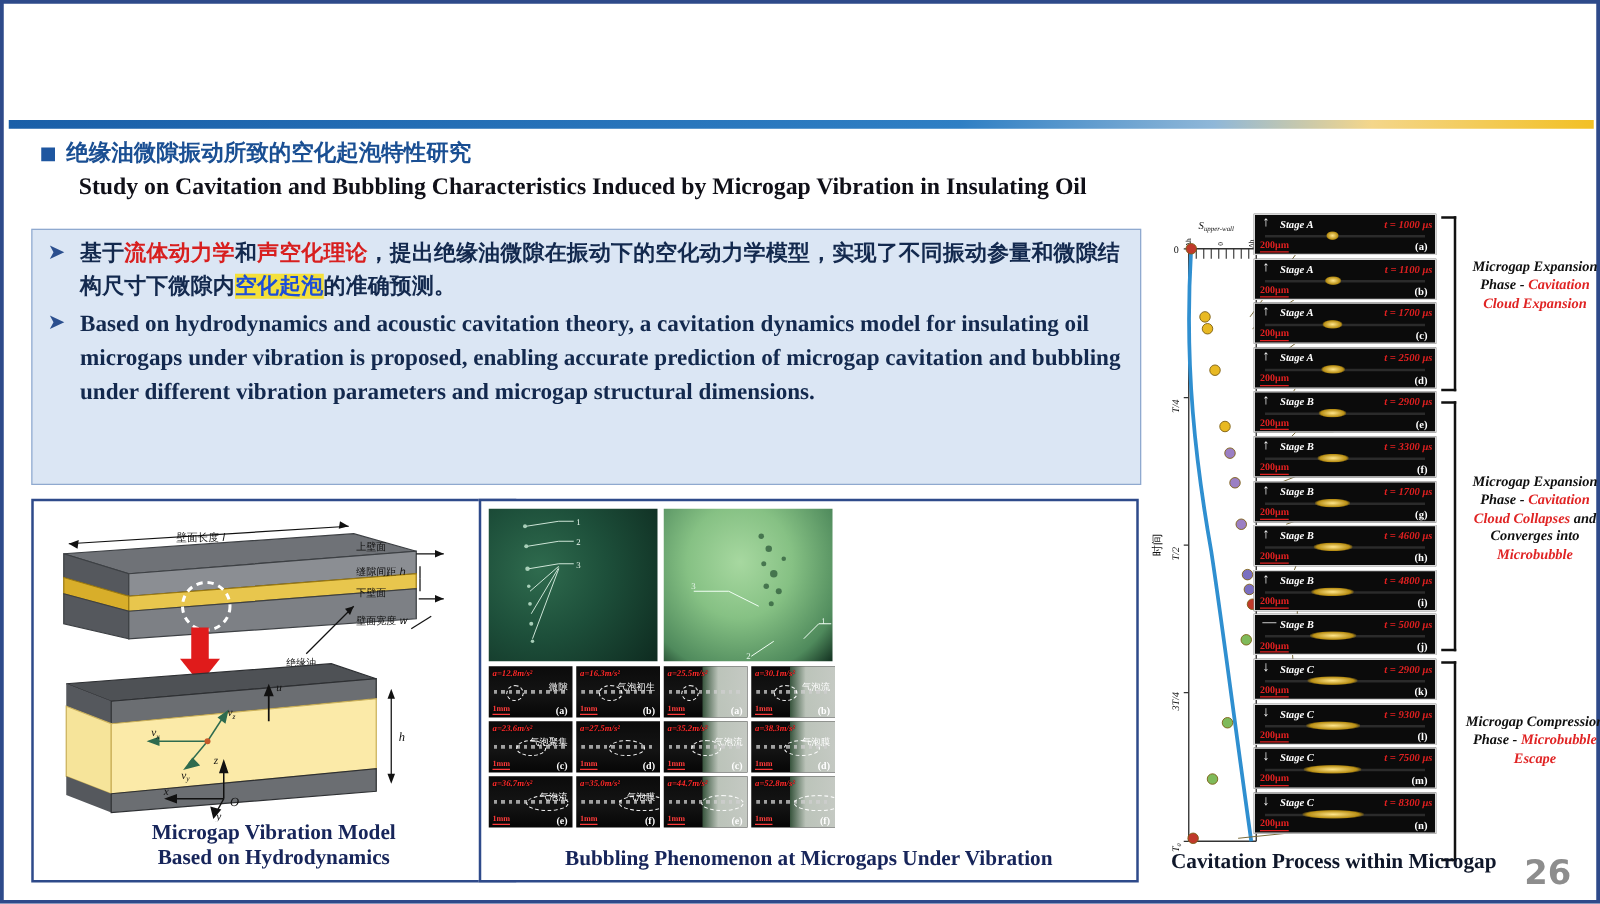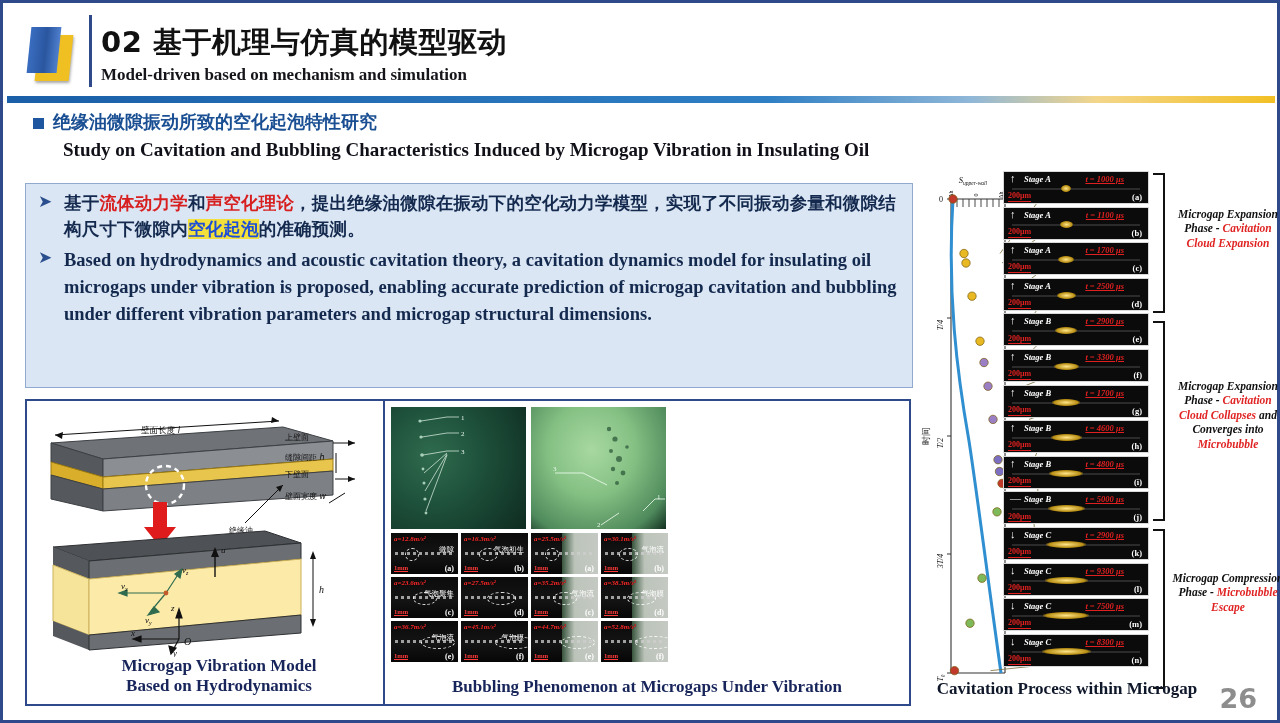--- a/index.html
+++ b/index.html
@@ -60,49 +60,40 @@
         font-family:"Liberation Serif",serif;}
   .cnlab{position:absolute;font-size:7.5px;color:#fff;font-family:"DejaVu Sans",sans-serif;white-space:nowrap;}
   
   .chart{position:absolute;left:0px;top:10px;width:96px;height:512px;}
   .strip{position:absolute;left:86px;top:8px;width:146px;}
   .srow{position:relative;width:146px;height:33px;background:#0b0b0b;margin-bottom:2.6px;overflow:hidden;
         border:1px solid #d9d9d9;box-sizing:border-box;}
   .srow .stg{position:absolute;left:20px;top:2px;font-size:8.5px;color:#fff;font-style:italic;font-weight:bold;
              font-family:"Liberation Serif",serif;white-space:nowrap;}
   .srow .arrw{position:absolute;left:6px;top:1px;font-size:11px;color:#fff;line-height:1;}
-  .srow .tm{position:absolute;right:24px;top:2px;font-size:8.5px;color:#e02020;font-style:italic;font-weight:bold;
-            font-family:"Liberation Serif",serif;white-space:nowrap;text-decoration:underline;}
+  .srow .tm{position:absolute;right:2px;top:2px;font-size:8.5px;color:#e02020;font-style:italic;font-weight:bold;
+            font-family:"Liberation Serif",serif;white-space:nowrap;}
   .srow .sc{position:absolute;left:4px;bottom:1px;font-size:8px;color:#e02020;font-weight:bold;
             font-family:"Liberation Serif",serif;border-bottom:1.5px solid #e02020;line-height:1.1;}
   .srow .ix{position:absolute;right:6px;bottom:1px;font-size:8.5px;color:#fff;font-weight:bold;
             font-family:"Liberation Serif",serif;}
   .srow .gapline{position:absolute;left:8px;right:8px;top:16px;height:2px;background:#2b2b2b;}
   .srow .bub{position:absolute;top:13px;height:7px;background:radial-gradient(ellipse at center,#ffe58a 0%,#b98f14 60%,rgba(0,0,0,0) 75%);}
   .phase{position:absolute;width:118px;text-align:center;font-family:"Liberation Serif",serif;
          font-weight:bold;font-style:italic;font-size:11.5px;color:#101010;line-height:1.25;}
   .phase .rd{color:#e02424;}
   .brace{position:absolute;width:12px;border:2px solid #111;border-left:none;box-sizing:border-box;}
   .pgnum{position:absolute;right:20px;bottom:6px;font-family:"DejaVu Sans",sans-serif;font-weight:bold;
          font-size:27px;color:#8d8d8d;}
 </style>
 </head>
 <body>
 
 <div class="slide">
 
-  <div class="hdr">
-    <div class="logo">
-      <div class="gold"></div>
-      <div class="blue"></div>
-    </div>
-    <div class="hdr-vline"></div>
-    <div class="hdr-title">02 基于机理与仿真的模型驱动</div>
-    <div class="hdr-sub">Model-driven based on mechanism and simulation</div>
-  </div>
   <div class="hdr-bar"></div>
 
   <div class="sec-sq"></div>
   <div class="sec-cn">绝缘油微隙振动所致的空化起泡特性研究</div>
   <div class="sec-en">Study on Cavitation and Bubbling Characteristics Induced by Microgap Vibration in Insulating Oil</div>
 
   <div class="callout">
     <div class="bullet-row">
       <div class="arr">➤</div>
       <div class="cn-par"><span>基于</span><span class="red">流体动力学</span><span>和</span><span class="red">声空化理论</span><span>，提出绝缘油微隙在振动下的空化动力学模型，实现了不同振动参量和微隙结构尺寸下微隙内</span><span class="red-hl">空化起泡</span><span>的准确预测。</span></div>
@@ -298,21 +289,21 @@
         </div>
         <div class="micro" style="left: 0px; top: 88px; width: 67px; height: 41px; background: linear-gradient(rgb(11, 11, 11) 0%, rgb(20, 20, 20) 55%, rgb(6, 6, 6) 100%);">
           <div class="acc">a=36.7m/s²</div>
           <div class="scale">1mm</div>
           <div class="pidx">(e)</div>
           <div class="cnlab" style="right:4px;top:12px;">气泡流</div>
           <div style="position:absolute;left:4px;right:4px;top:19px;height:3px;background:repeating-linear-gradient(90deg,#cfcfcf 0 3px,transparent 3px 6px);opacity:.75"></div>
           <div style="position:absolute;left:30px;top:15px;width:32px;height:11px;border:1.2px dashed #fff;border-radius:50%;opacity:.9"></div>
         </div>
         <div class="micro" style="left: 70px; top: 88px; width: 67px; height: 41px; background: linear-gradient(rgb(11, 11, 11) 0%, rgb(20, 20, 20) 55%, rgb(6, 6, 6) 100%);">
-          <div class="acc">a=45.1m/s²</div>
+          <div class="acc">a=35.0m/s²</div>
           <div class="scale">1mm</div>
           <div class="pidx">(f)</div>
           <div class="cnlab" style="right:4px;top:12px;">气泡膜</div>
           <div style="position:absolute;left:4px;right:4px;top:19px;height:3px;background:repeating-linear-gradient(90deg,#cfcfcf 0 3px,transparent 3px 6px);opacity:.75"></div>
           <div style="position:absolute;left:34px;top:15px;width:37px;height:11px;border:1.2px dashed #fff;border-radius:50%;opacity:.9"></div>
         </div>
       </div>
 
     <div id="grid-right" style="position: absolute; left: 146px; top: 132px; width: 138px;">
         <div class="micro" style="left: 0px; top: 0px; width: 67px; height: 41px; background: linear-gradient(rgb(11, 11, 11) 0%, rgb(20, 20, 20) 55%, rgb(6, 6, 6) 100%);">

